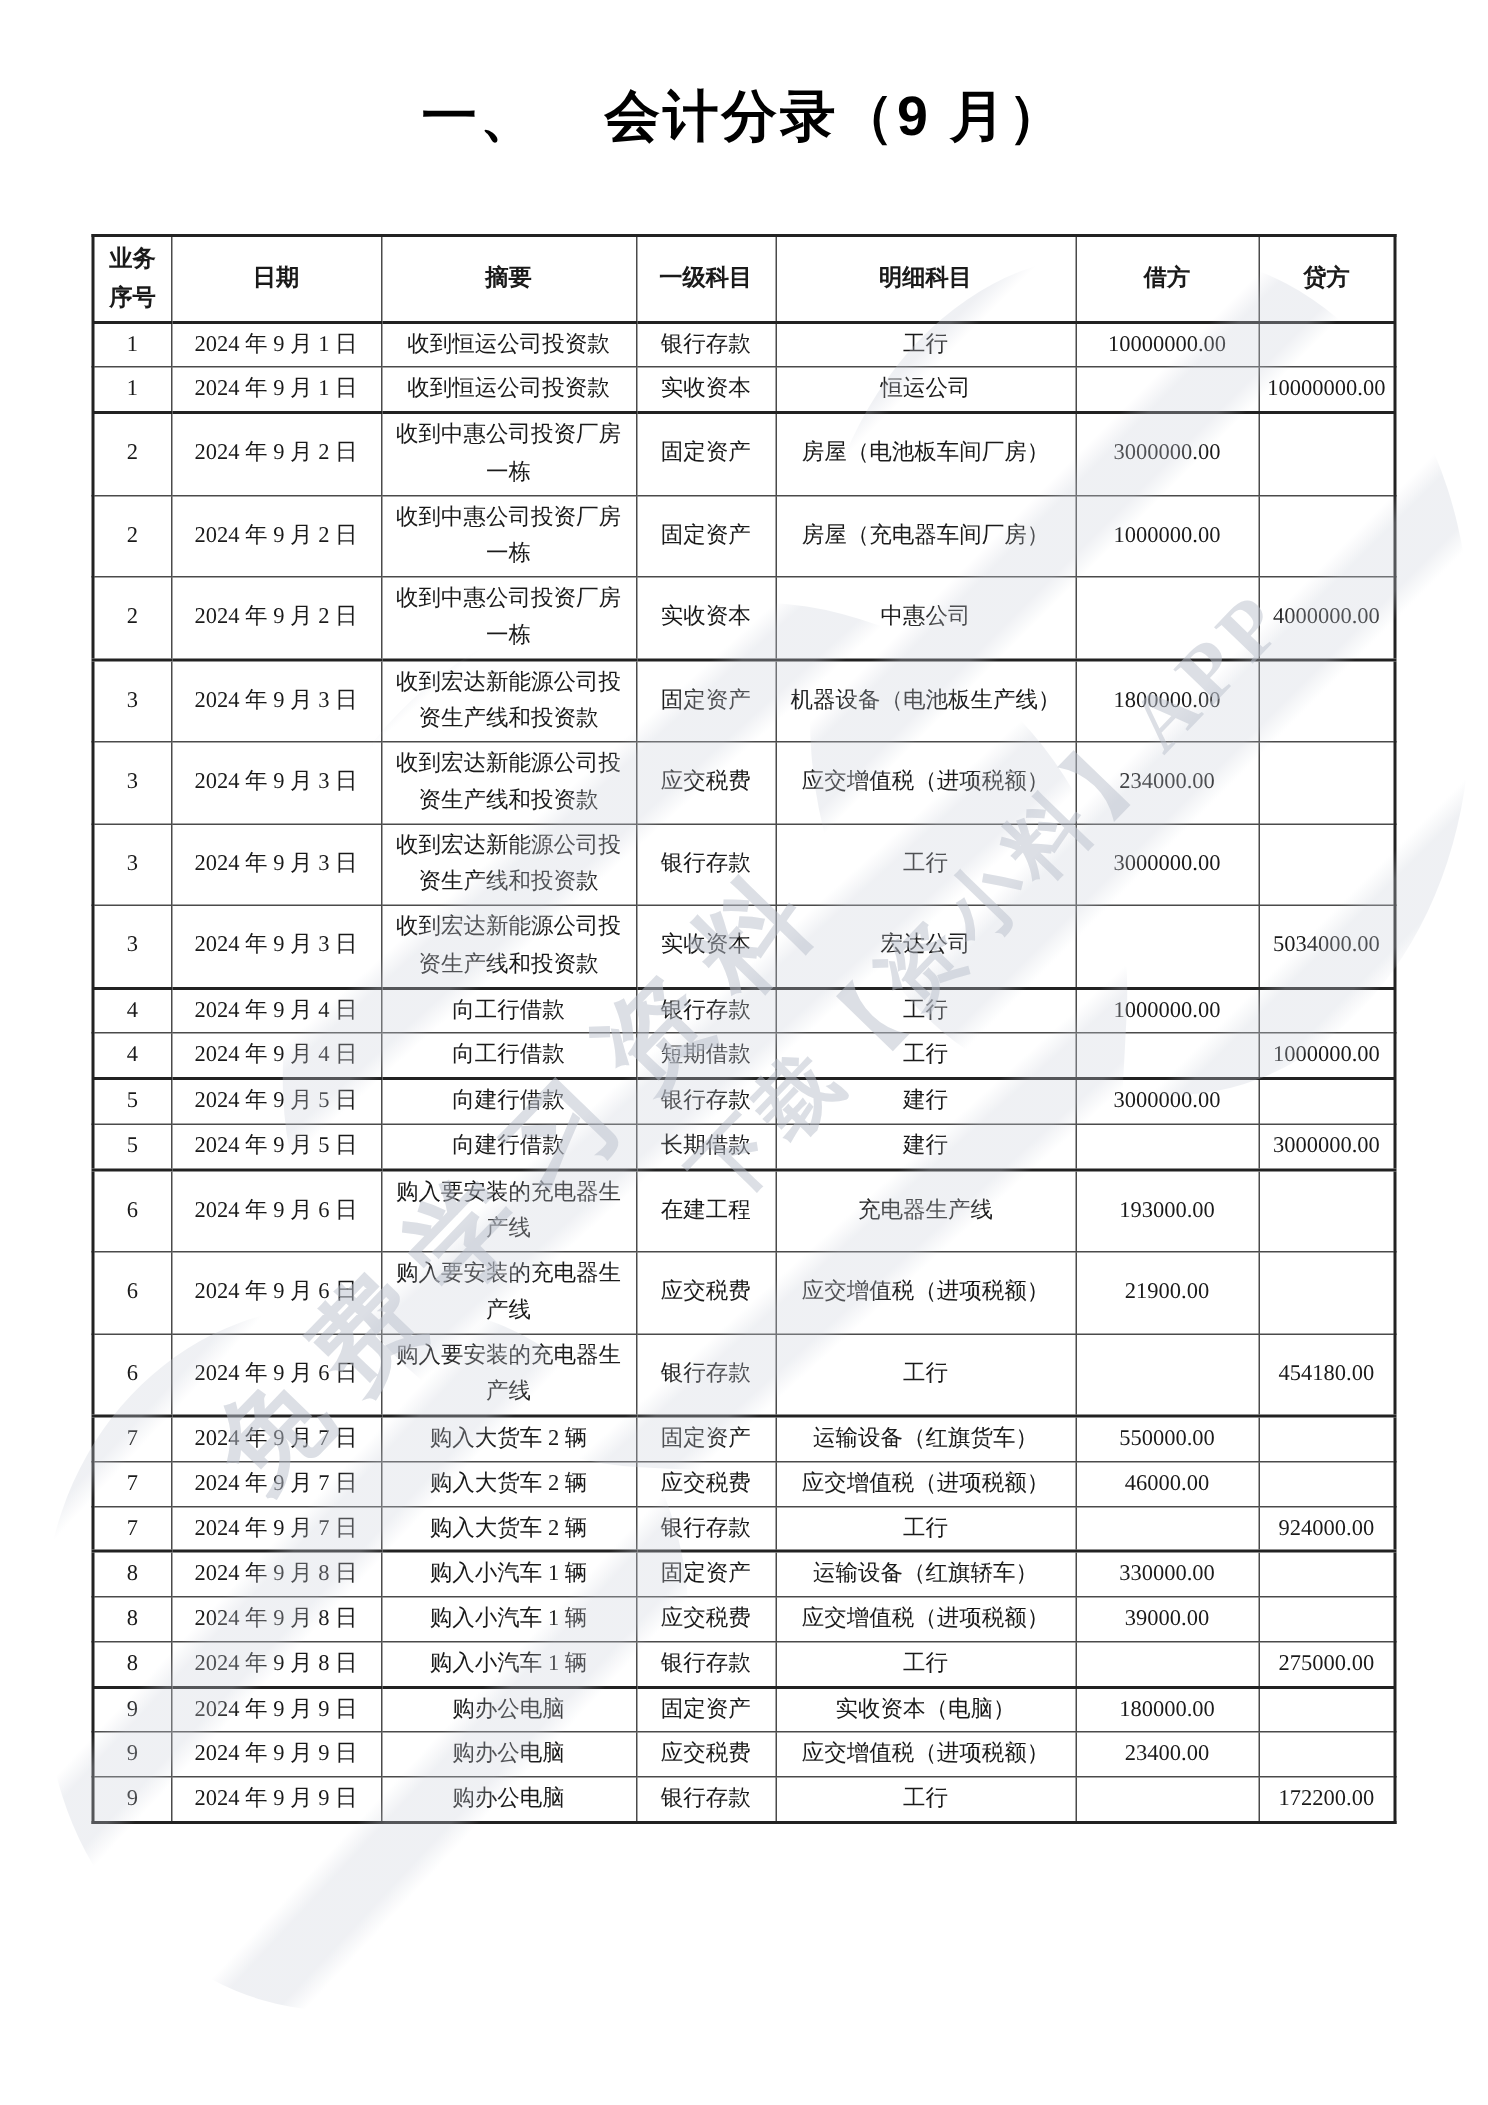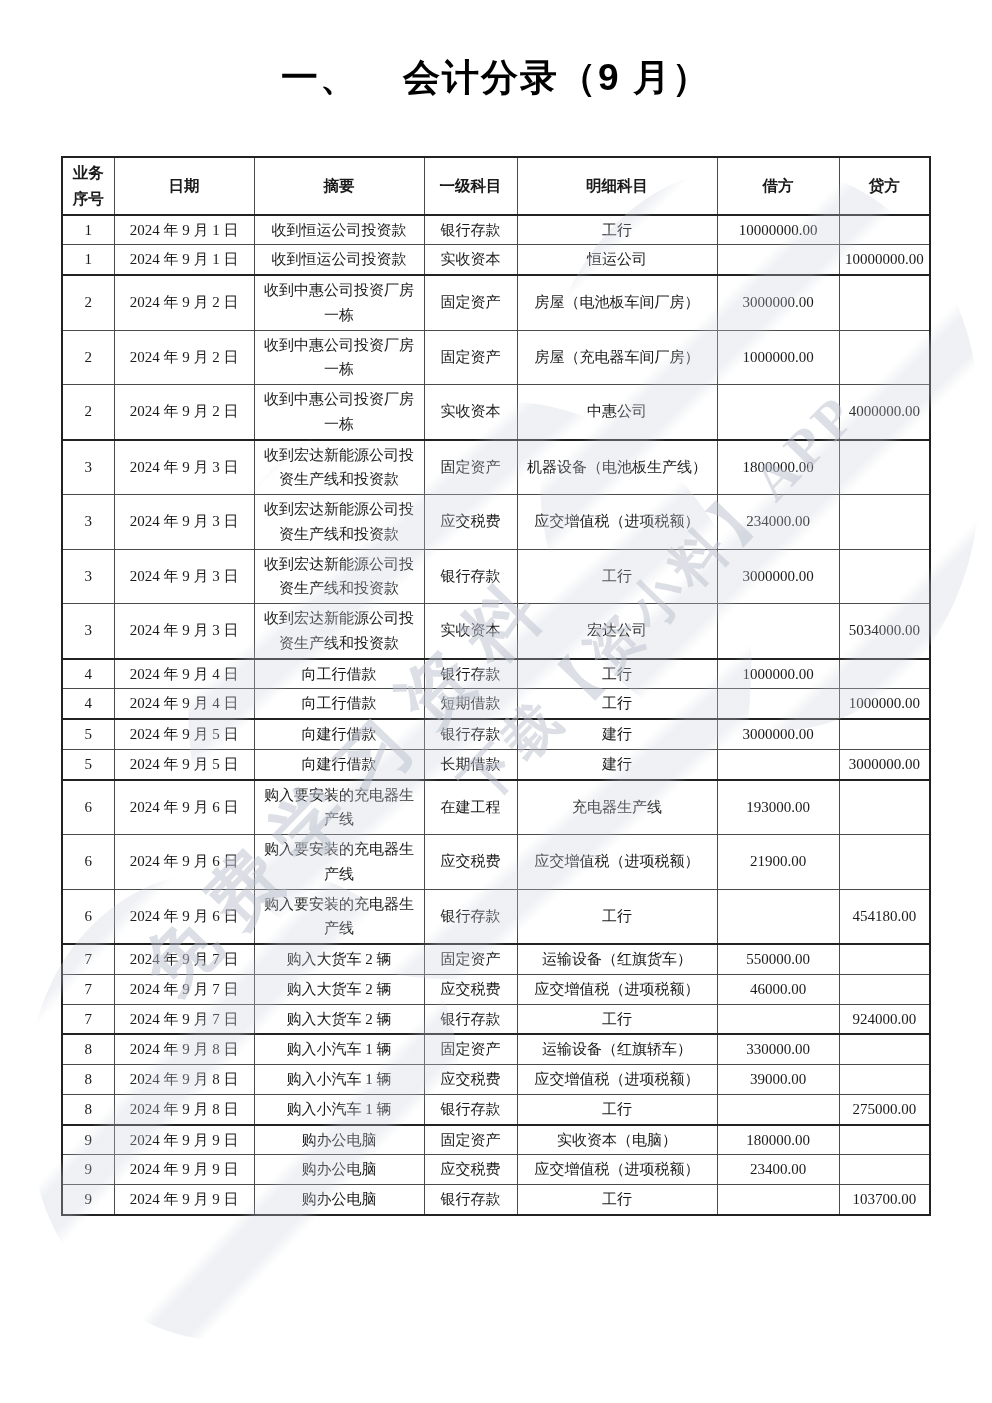--- a/index.html
+++ b/index.html
@@ -348,19 +348,19 @@
             <td data-name="debit-cell">23400.00</td>
             <td data-name="credit-cell"></td>
           </tr>
           <tr data-name="table-row">
             <td data-name="seq-cell">9</td>
             <td data-name="date-cell">2024 年 9 月 9 日</td>
             <td data-name="summary-cell">购办公电脑</td>
             <td data-name="account-cell">银行存款</td>
             <td data-name="detail-cell">工行</td>
             <td data-name="debit-cell"></td>
-            <td data-name="credit-cell">103700.00</td>
+            <td data-name="credit-cell">172200.00</td>
           </tr>
         </tbody>
     </table>
   </div>
 
 </div>
 
 </body></html>

